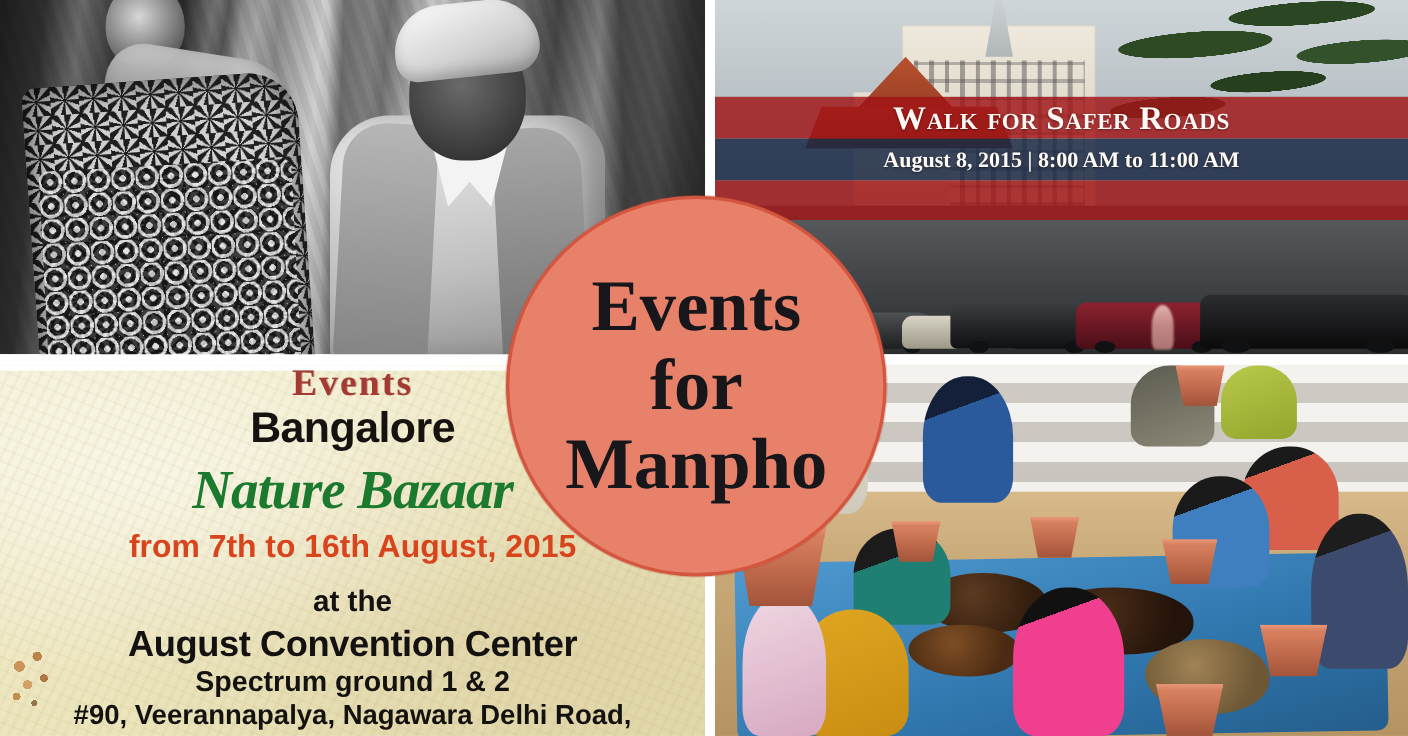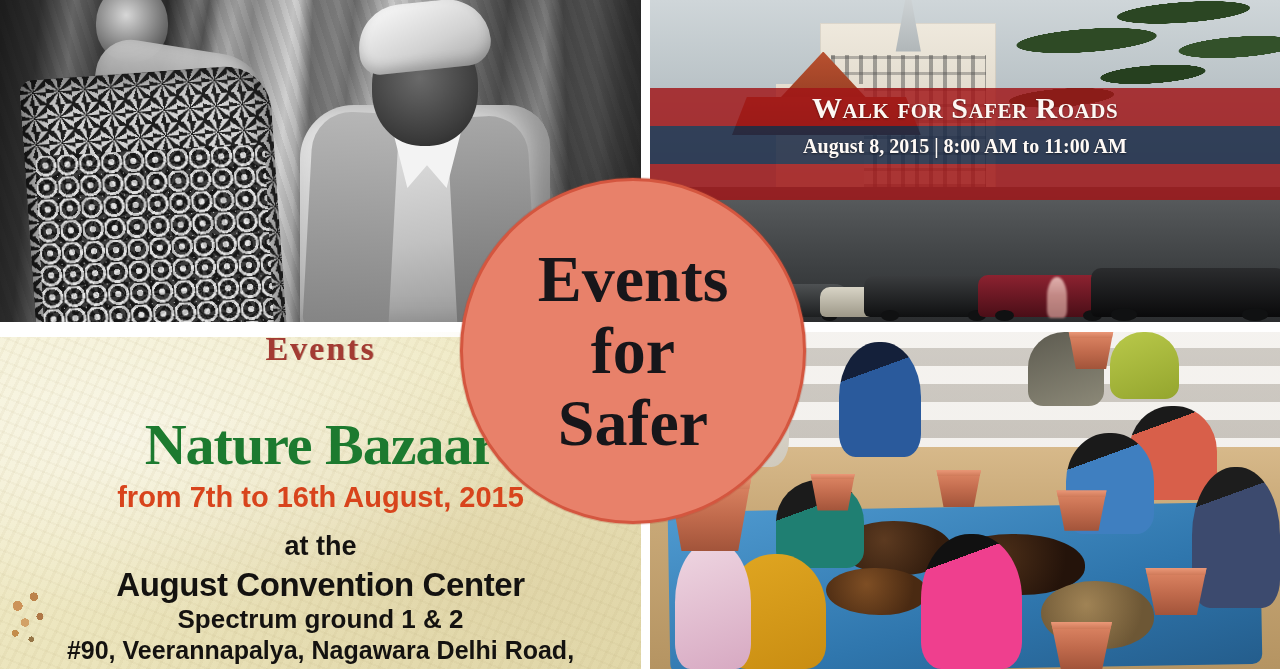--- a/index.html
+++ b/index.html
@@ -265,24 +265,25 @@
     font-family: "Liberation Sans", sans-serif;
     font-size: 39px; font-weight: 700;
     color: #151210;
     line-height: 44px;
     letter-spacing: -0.5px;
   }
   .p-naturebazaar {
     position: absolute; left: 0; top: 80px; width: 100%;
     text-align: center;
     font-family: "Liberation Serif", serif;
-    font-size: 58px; font-weight: 700;
+    font-size: 50px; font-weight: 700;
     color: #1c7a2f;
     line-height: 66px;
     letter-spacing: -1px;
+    font-style: italic;
   }
   .p-dates {
     position: absolute; left: 0; top: 148px; width: 100%;
     text-align: center;
     font-family: "Liberation Sans", sans-serif;
     font-size: 29px; font-weight: 700;
     color: #d8441c;
     line-height: 34px;
   }
   .p-atthe {
@@ -466,20 +467,21 @@
       <div class="wfsr-date">August 8, 2015 | 8:00 AM to 11:00 AM</div>
     </div>
   </div>
 
   <div class="quad q-bl">
     <div class="poster">
       <div class="poster-grain"></div>
       <div class="poster-tl-edge"></div>
       <div class="poster-corner-flower"></div>
       <div class="p-dastkar">Events</div>
+      <div class="p-bangalore">Bangalore</div>
       <div class="p-naturebazaar">Nature Bazaar</div>
       <div class="p-dates">from 7th to 16th August, 2015</div>
       <div class="p-atthe">at the</div>
       <div class="p-venue">August Convention Center</div>
       <div class="p-ground">Spectrum ground 1 &amp; 2</div>
       <div class="p-addr1">#90, Veerannapalya, Nagawara Delhi Road,</div>
       <div class="p-addr2">Opp. BEL Corporate office, Bangalore</div>
     </div>
   </div>
 
@@ -509,16 +511,16 @@
       <div class="pot p4"></div>
       <div class="pot p1"></div>
       <div class="pot p5"></div>
       <div class="pot p6"></div>
     </div>
   </div>
 
   <div class="center-circle">
     <div class="cc-line l1">Events</div>
     <div class="cc-line l2">for</div>
-    <div class="cc-line l3">Safer</div>
+    <div class="cc-line l3">Manpho</div>
   </div>
 
 </div>
 
 </body></html>

